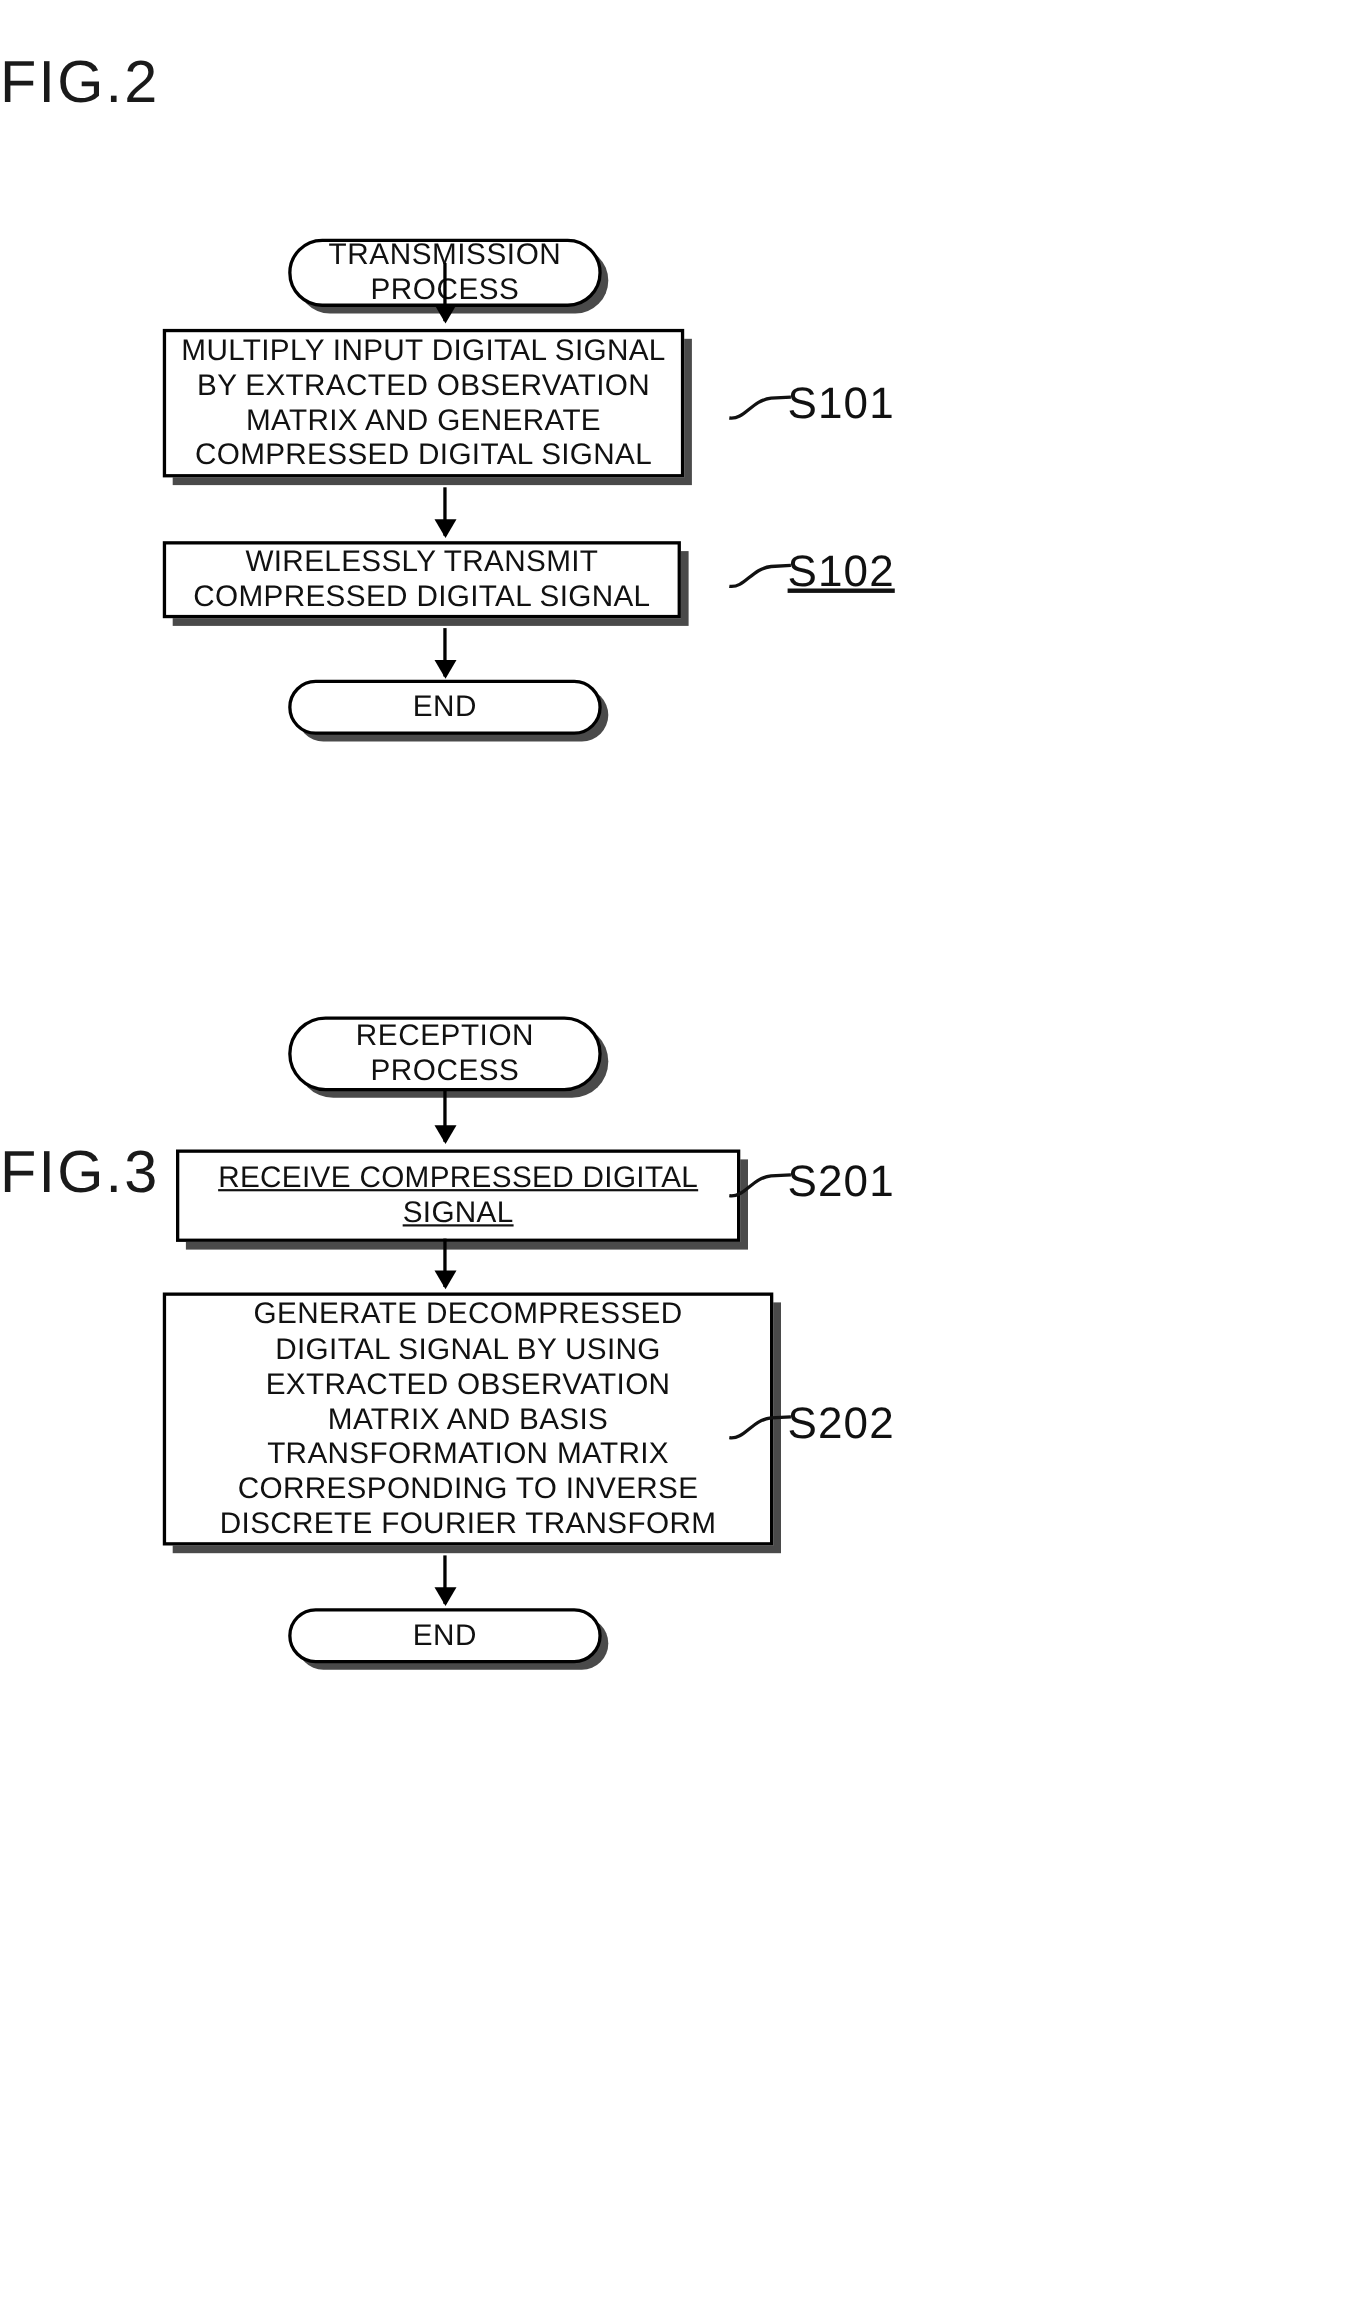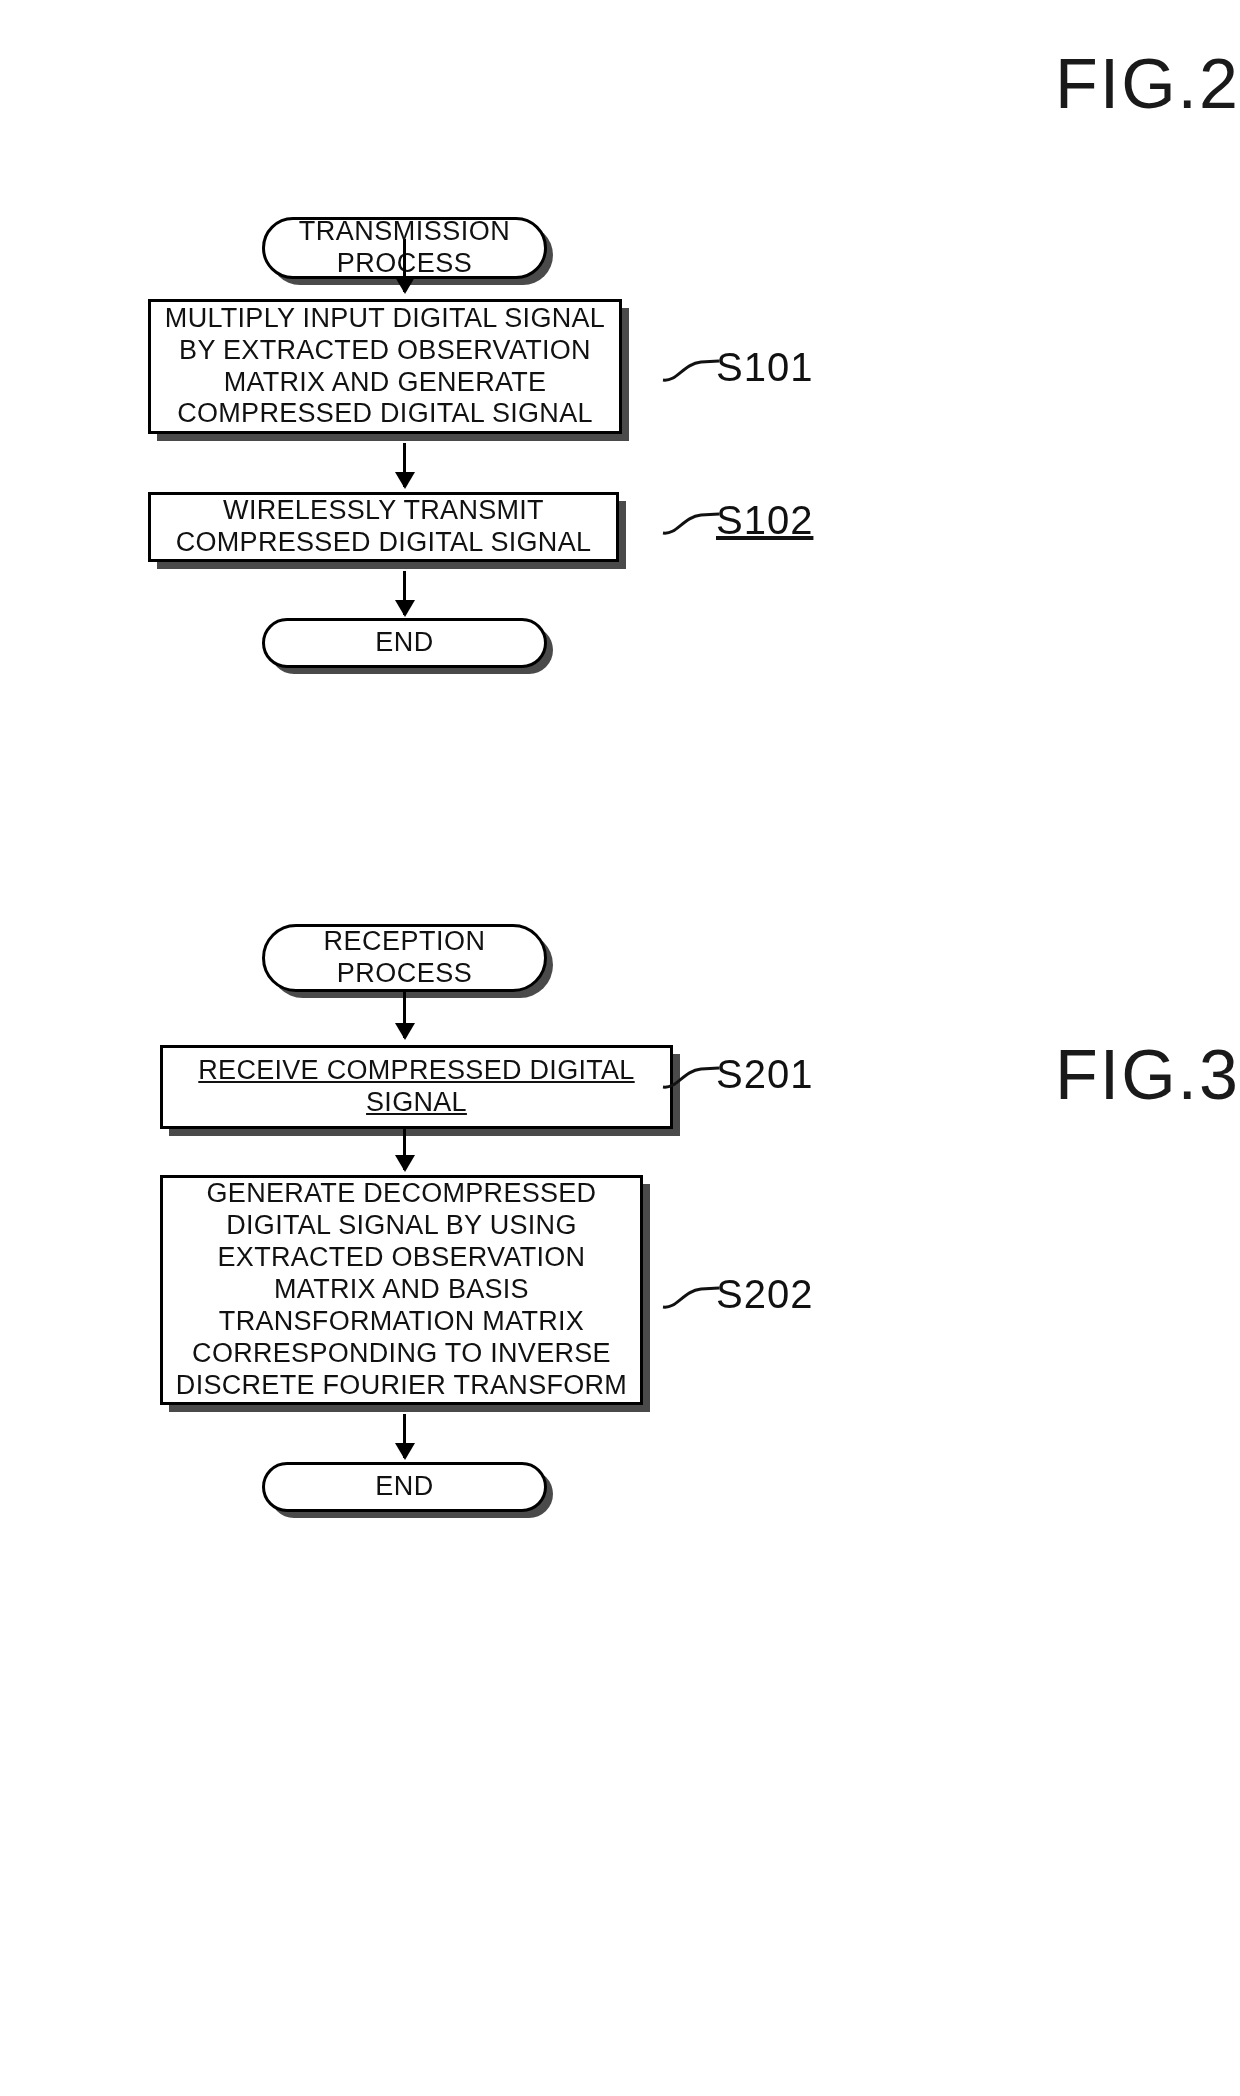--- a/index.html
+++ b/index.html
@@ -28,22 +28,22 @@
     left: 0;
     width: 1240px;
   }
   #figure-2 { top: 0px; height: 980px; }
   #figure-3 { top: 980px; height: 1116px; }
 
   .fig-title {
     position: absolute;
     left: 0;
     width: 1240px;
-    text-align: right;
-    font-size: 70px;
+    text-align: left;
+    font-size: 54px;
     letter-spacing: 2px;
     font-weight: 400;
     color: #1a1a1a;
   }
   #figure-2 .fig-title { top: 44px; }
   #figure-3 .fig-title { top: 55px; }
 
   
   .flow {
     position: absolute;
@@ -191,21 +191,21 @@
 SIGNAL</span>
       </div>
 
       <svg class="leader" style="left:661px; top:79px; width:60px; height:34px;" viewBox="0 0 60 34">
         <path d="M2 28 C 16 30, 22 12, 40 10 L 58 9" fill="none" stroke="#111" stroke-width="3"></path>
       </svg>
       <div class="step-label" style="left:716px; top:72px;">S201</div>
 
       <div class="arrow" style="left:403px; top:146px; height:44px;"></div>
 
-      <div class="process" style="left:160px; top:195px; width:483px; height:230px;">
+      <div class="process" style="left:148px; top:195px; width:555px; height:230px;align-items:flex-end;">
         <span class="box-text">GENERATE DECOMPRESSED
 DIGITAL SIGNAL BY USING
 EXTRACTED OBSERVATION
 MATRIX AND BASIS
 TRANSFORMATION MATRIX
 CORRESPONDING TO INVERSE
 DISCRETE FOURIER TRANSFORM</span>
       </div>
 
       <svg class="leader" style="left:661px; top:299px; width:60px; height:34px;" viewBox="0 0 60 34">

